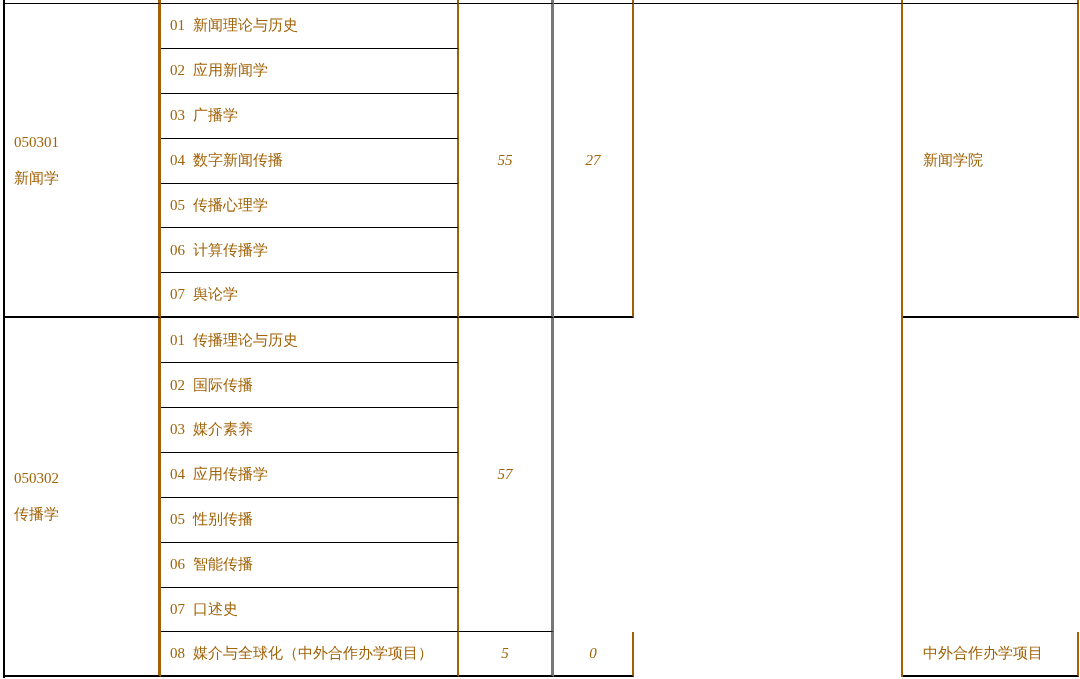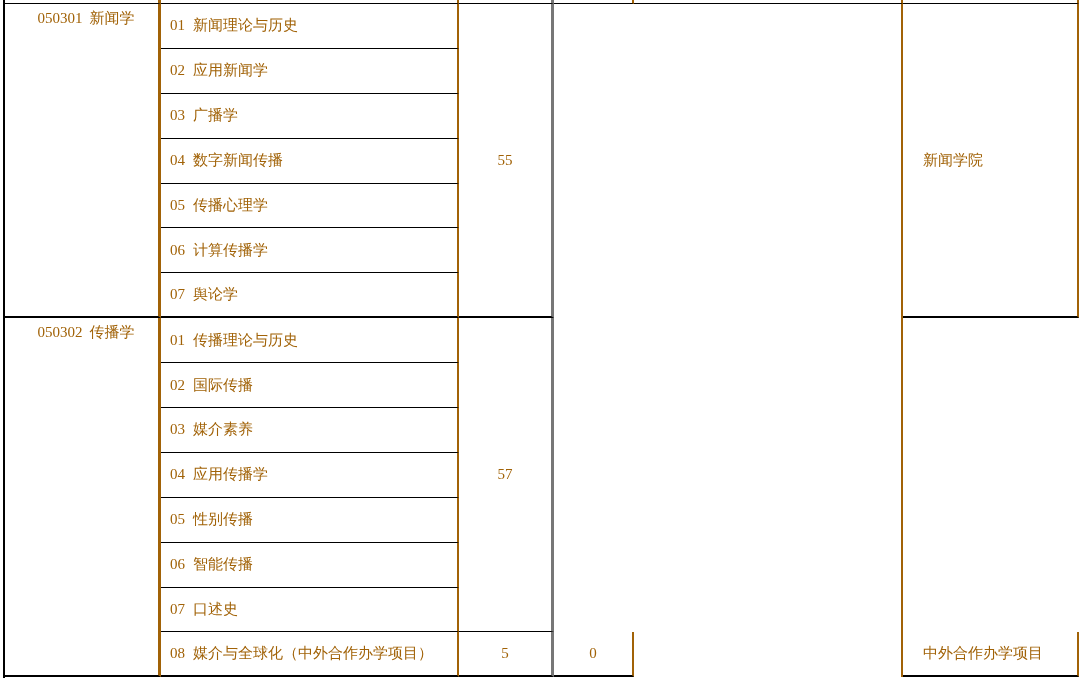--- a/index.html
+++ b/index.html
@@ -38,23 +38,23 @@
     font-size: 15px;
     color: #a16207;
     white-space: nowrap;
   }
   .br2   { border-right-width: 2px; }
   .brgray{ border-right-color: #777; }
   .bb2   { border-bottom-width: 2px; }
   .nobb  { border-bottom: none; }
   .pad   { padding-left: 9px; }
   .pad8  { padding-left: 20px; }
-  .center{ justify-content: center; }
+  .center{ justify-content: center; font-style: italic; }
   .stack {
-    flex-direction: row;
+    flex-direction: column;
     align-items: flex-start;
     justify-content: center;
     line-height: 29px;
     gap: 7px;
   }
   .dirno { margin-right: 8px; }
 </style>
 </head>
 <body>
 
@@ -96,20 +96,21 @@
     <div class="cell pad br2" style="grid-column:2;grid-row:7">
       <span class="dirno">06</span>
       <span>计算传播学</span>
     </div>
     <div class="cell pad br2 bb2" style="grid-column:2;grid-row:8">
       <span class="dirno">07</span>
       <span>舆论学</span>
     </div>
 
     <div class="cell center brgray bb2" style="grid-column:3;grid-row:2/9">55</div>
+    <div class="cell center br2 bb2" style="grid-column:4;grid-row:2/9">27</div>
 
     <div class="cell br2 nobb" style="grid-column:5;grid-row:2/17"></div>
 
     <div class="cell pad8 br2 bb2" style="grid-column:6;grid-row:2/9">
       <span>新闻学院</span>
     </div>
 
     <div class="cell pad stack bb2" style="grid-column:1;grid-row:9/17">
       <div>050302</div>
       <div>传播学</div>

